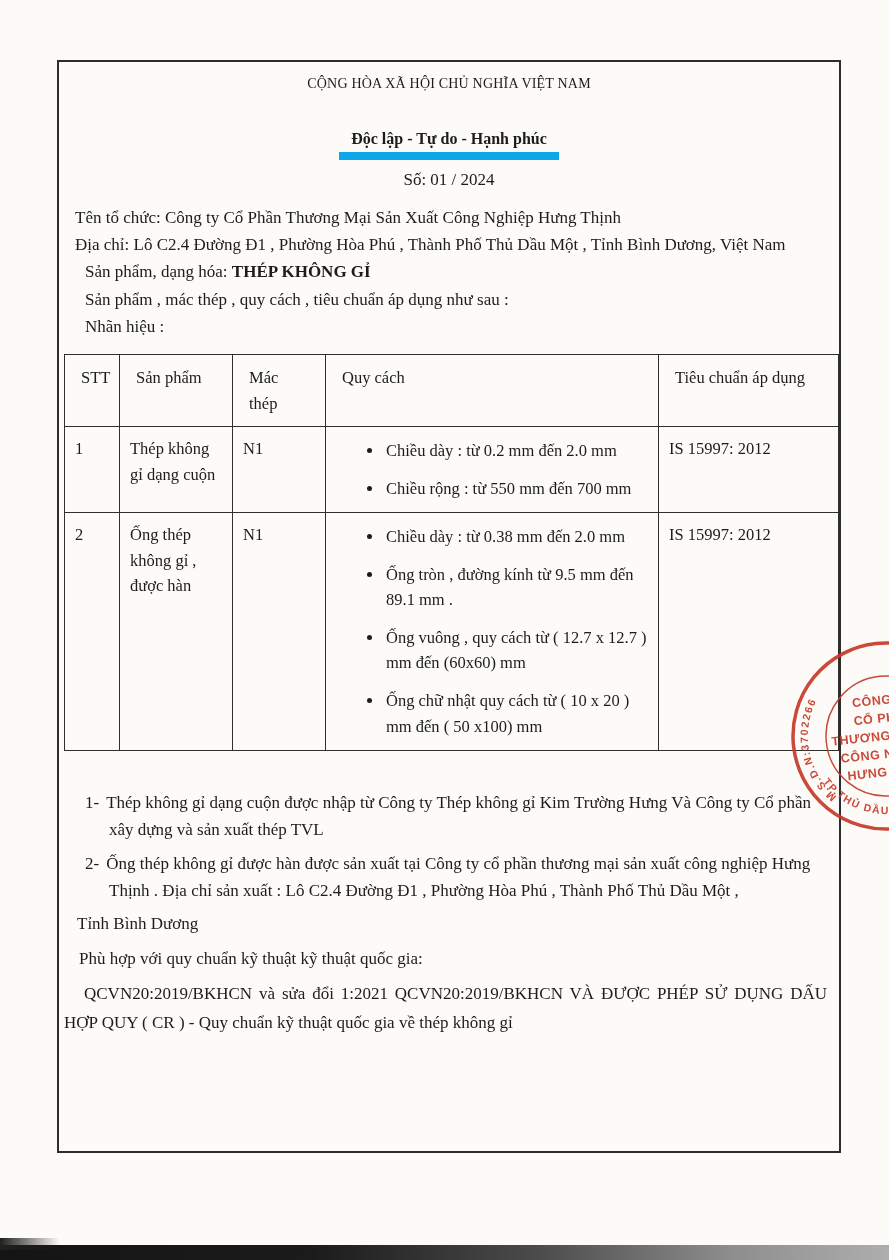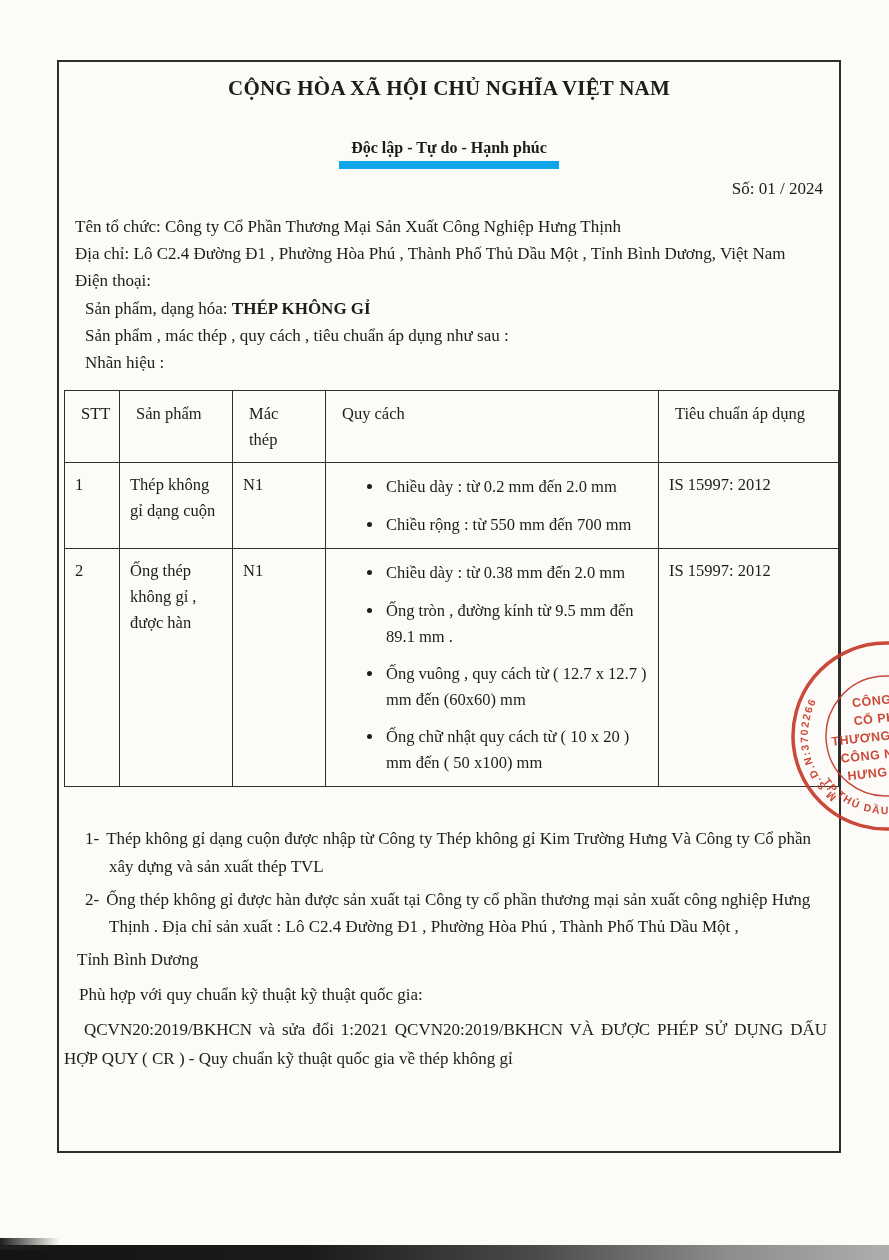--- a/index.html
+++ b/index.html
@@ -15,30 +15,30 @@
 
   .doc-border {
     position:absolute; left:57px; top:60px;
     width:784px; height:1093px;
     border:2px solid #2d2d2d;
     padding:14px 16px 0 16px;
     background:transparent;
   }
 
   .center { text-align:center; }
-  .nat-title { font-size:21px; font-weight:bold; letter-spacing:.2px; }
+  .nat-title { font-size:14px; font-weight:normal; letter-spacing:.2px; }
   .motto {
     display:inline-block;
     margin-top:20px;
     font-size:16px; font-weight:bold;
     border-bottom:8px solid #0ea5e9;
     padding:0 12px 4px 12px;
   }
   .doc-title { text-align:center; font-size:22px; font-weight:bold; margin-top:24px; letter-spacing:.4px; }
-  .doc-number { text-align:right; font-size:17px; margin-top:10px; }
+  .doc-number { text-align:center; font-size:17px; margin-top:10px; }
 
   .bodytext { margin-top:14px; font-size:17px; line-height:1.6; }
   .bodytext p { margin:0; }
   .indent { padding-left:10px; }
   .product-value { font-weight:bold; }
 
   table.product-table {
     border-collapse:collapse;
     width:calc(100% + 22px);
     margin-left:-11px;
@@ -110,21 +110,20 @@
     <div class="center">
       <div class="nat-title">CỘNG HÒA XÃ HỘI CHỦ NGHĨA VIỆT NAM</div><br>
       <span class="motto">Độc lập - Tự do - Hạnh phúc</span>
     </div>
 
     <div class="doc-number">Số: 01 / 2024</div>
 
     <div class="bodytext">
       <p>Tên tổ chức: Công ty Cổ Phần Thương Mại Sản Xuất Công Nghiệp Hưng Thịnh</p>
       <p>Địa chỉ: Lô C2.4 Đường Đ1 , Phường Hòa Phú , Thành Phố Thủ Dầu Một , Tỉnh Bình Dương, Việt Nam</p>
-      <p>Điện thoại:</p>
       <p class="indent"><span>Sản phẩm, dạng hóa: </span><span class="product-value">THÉP KHÔNG GỈ</span></p>
       <p class="indent">Sản phẩm , mác thép , quy cách , tiêu chuẩn áp dụng như sau :</p>
       <p class="indent">Nhãn hiệu :</p>
     </div>
 
     <table class="product-table">
       <colgroup>
         <col class="col-stt">
           <col class="col-sp">
           <col class="col-mac">

